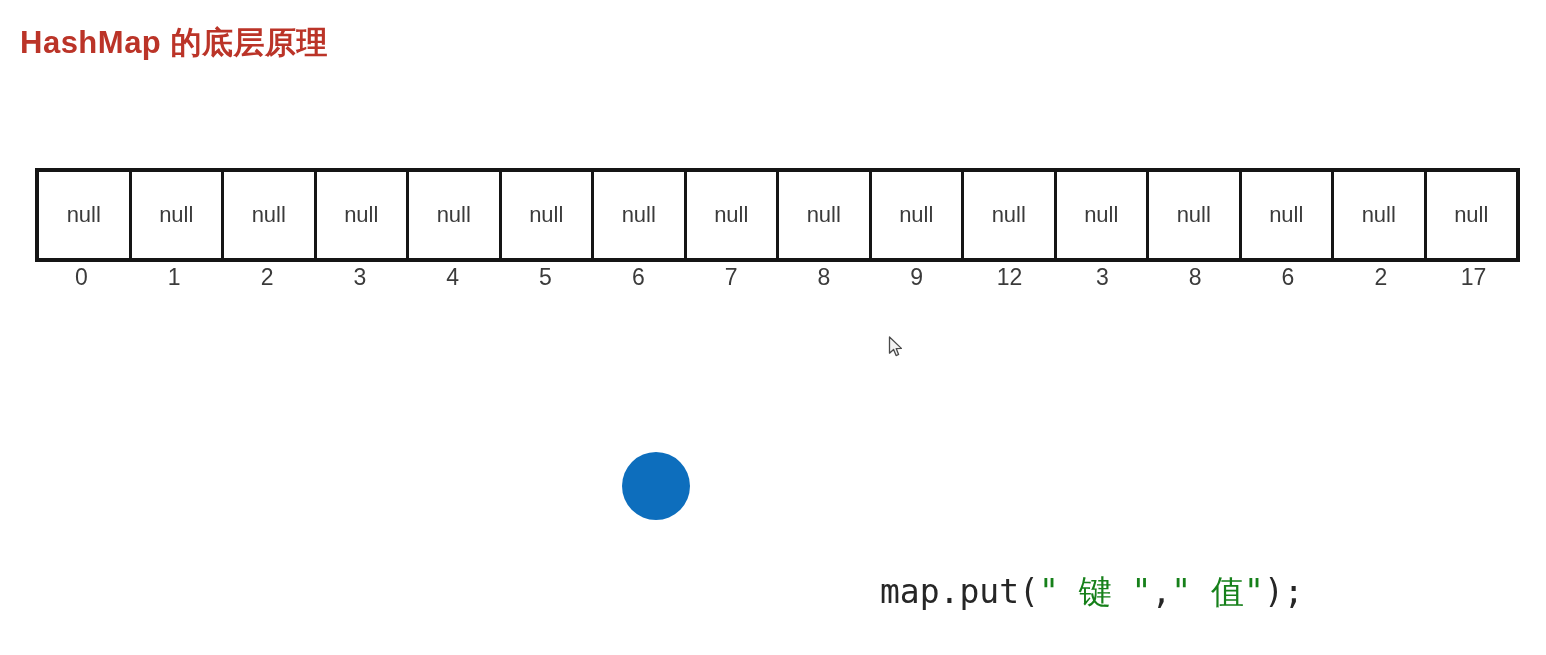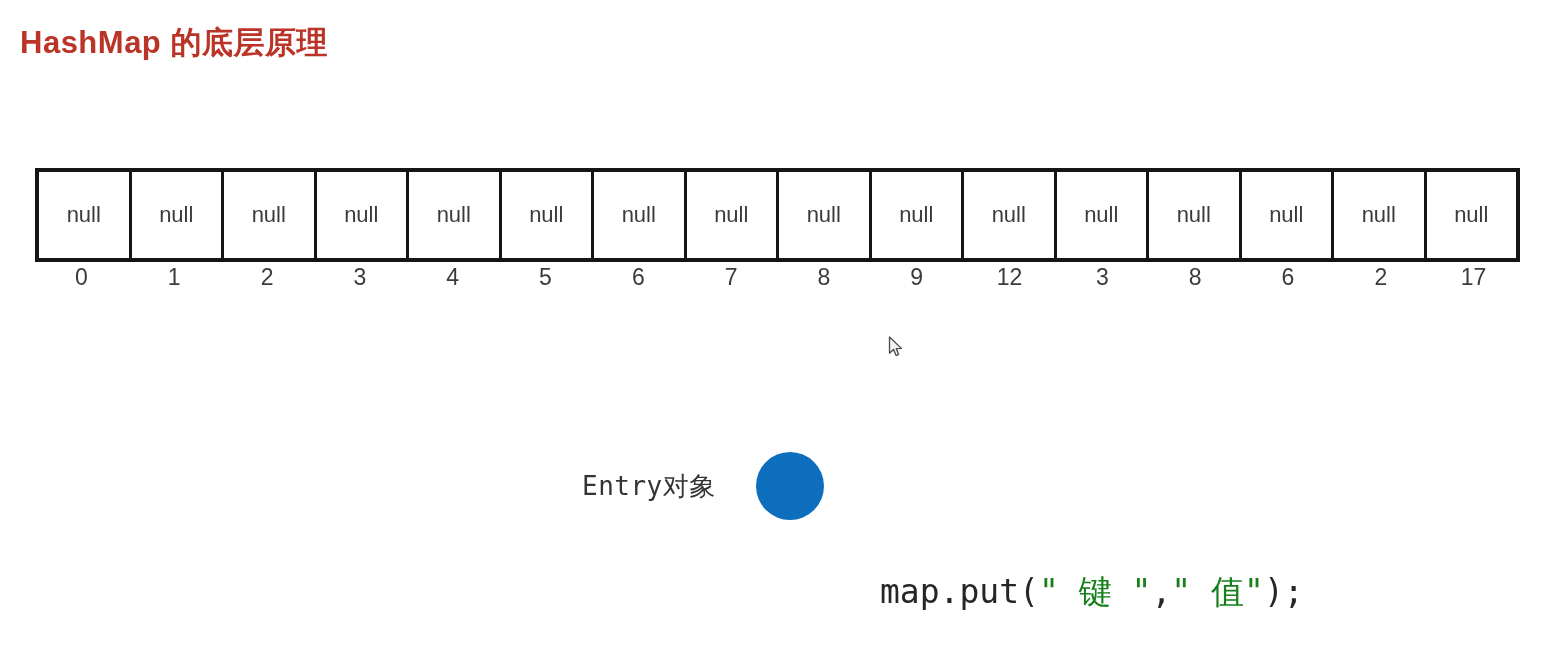--- a/index.html
+++ b/index.html
@@ -194,21 +194,20 @@
       <div class="array-index">12</div>
       <div class="array-index">3</div>
       <div class="array-index">8</div>
       <div class="array-index">6</div>
       <div class="array-index">2</div>
       <div class="array-index">17</div>
     </div>
 </div>
 
 <div id="entry-legend">
-  <span id="entry-label">Entry对象</span>
   <span id="entry-circle"></span>
 </div>
 
 <div id="code-line">
   <span>map.put(</span><span class="code-string">" 键 "</span><span>,</span><span class="code-string">" 值"</span><span>);</span>
 </div>
 
 <svg id="mouse-cursor" viewBox="0 0 16 22">
   <path d="M1.5 1 L1.5 17.2 L5.6 13.4 L8.1 19.6 L10.6 18.5 L8.2 12.6 L13.4 12.4 Z" fill="#f2f2f2" stroke="#4a4a4a" stroke-width="1.3" stroke-linejoin="round"></path>
 </svg>

